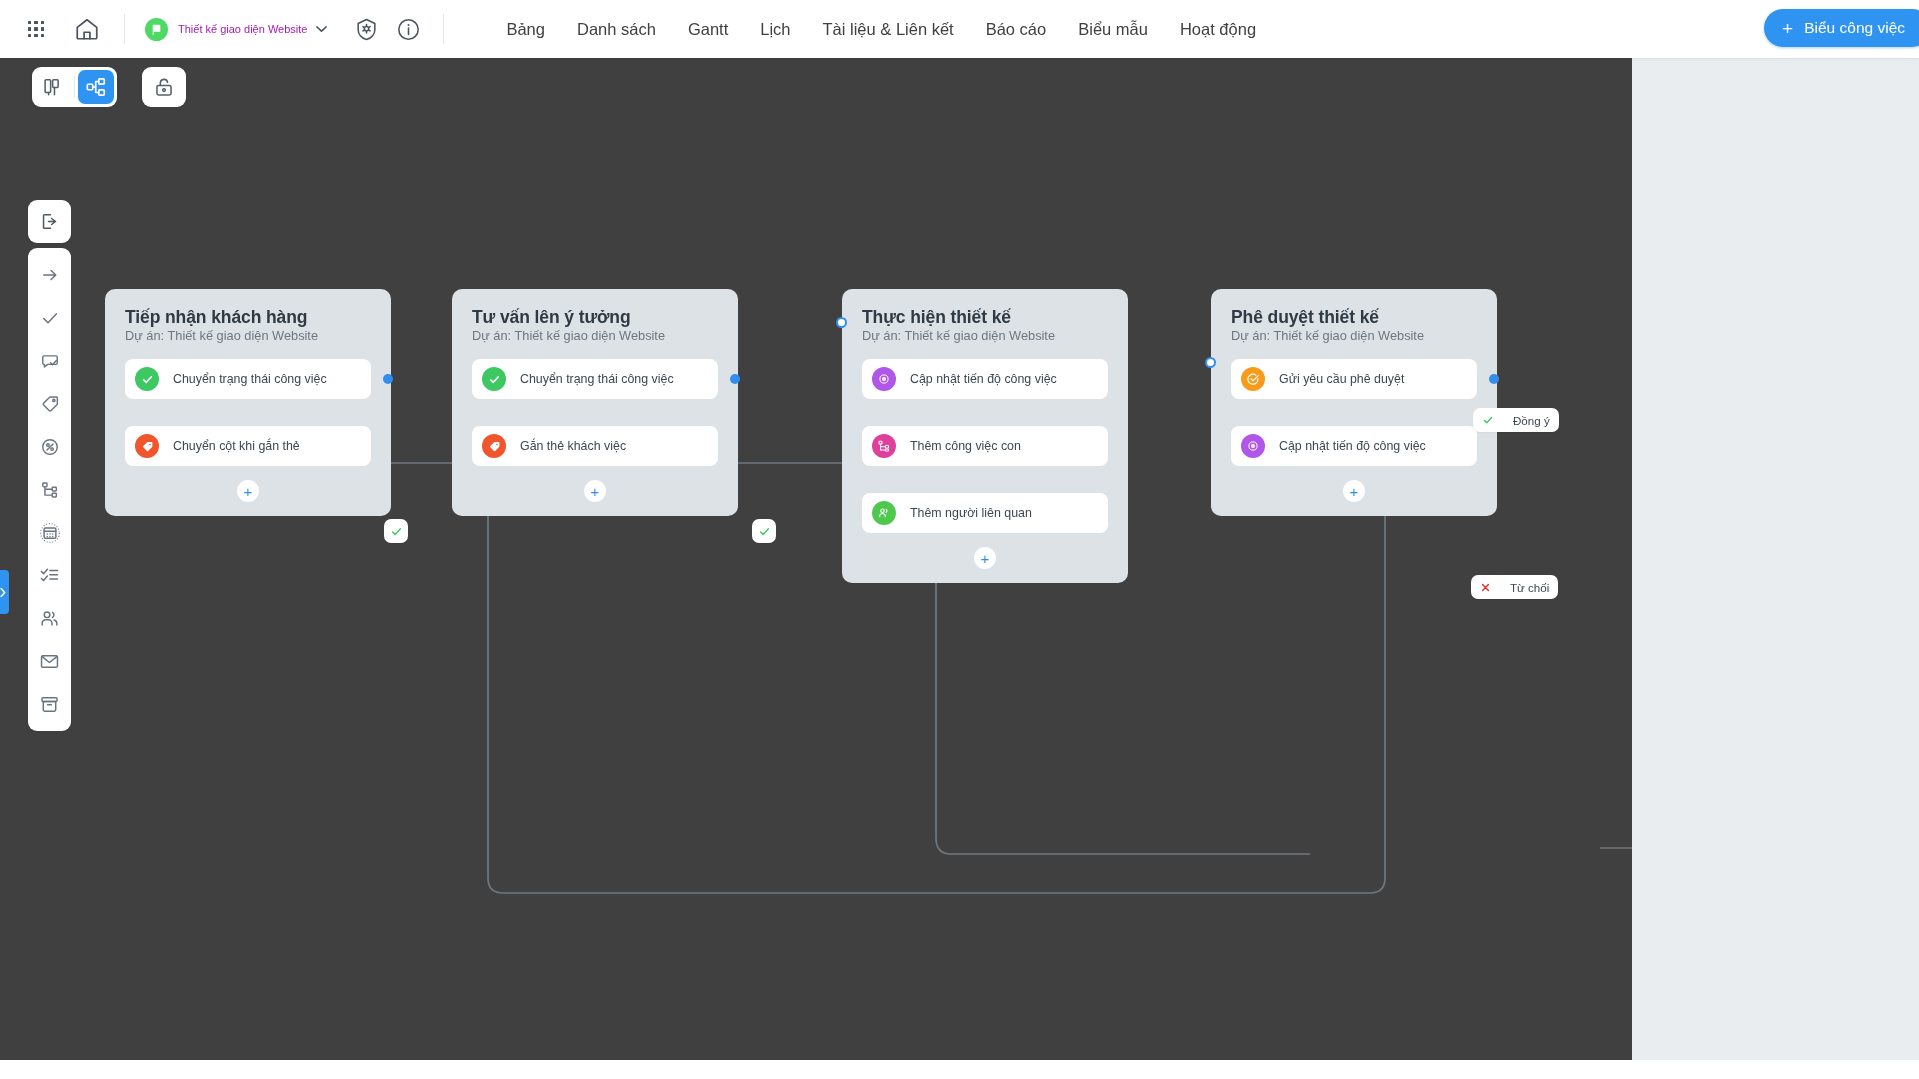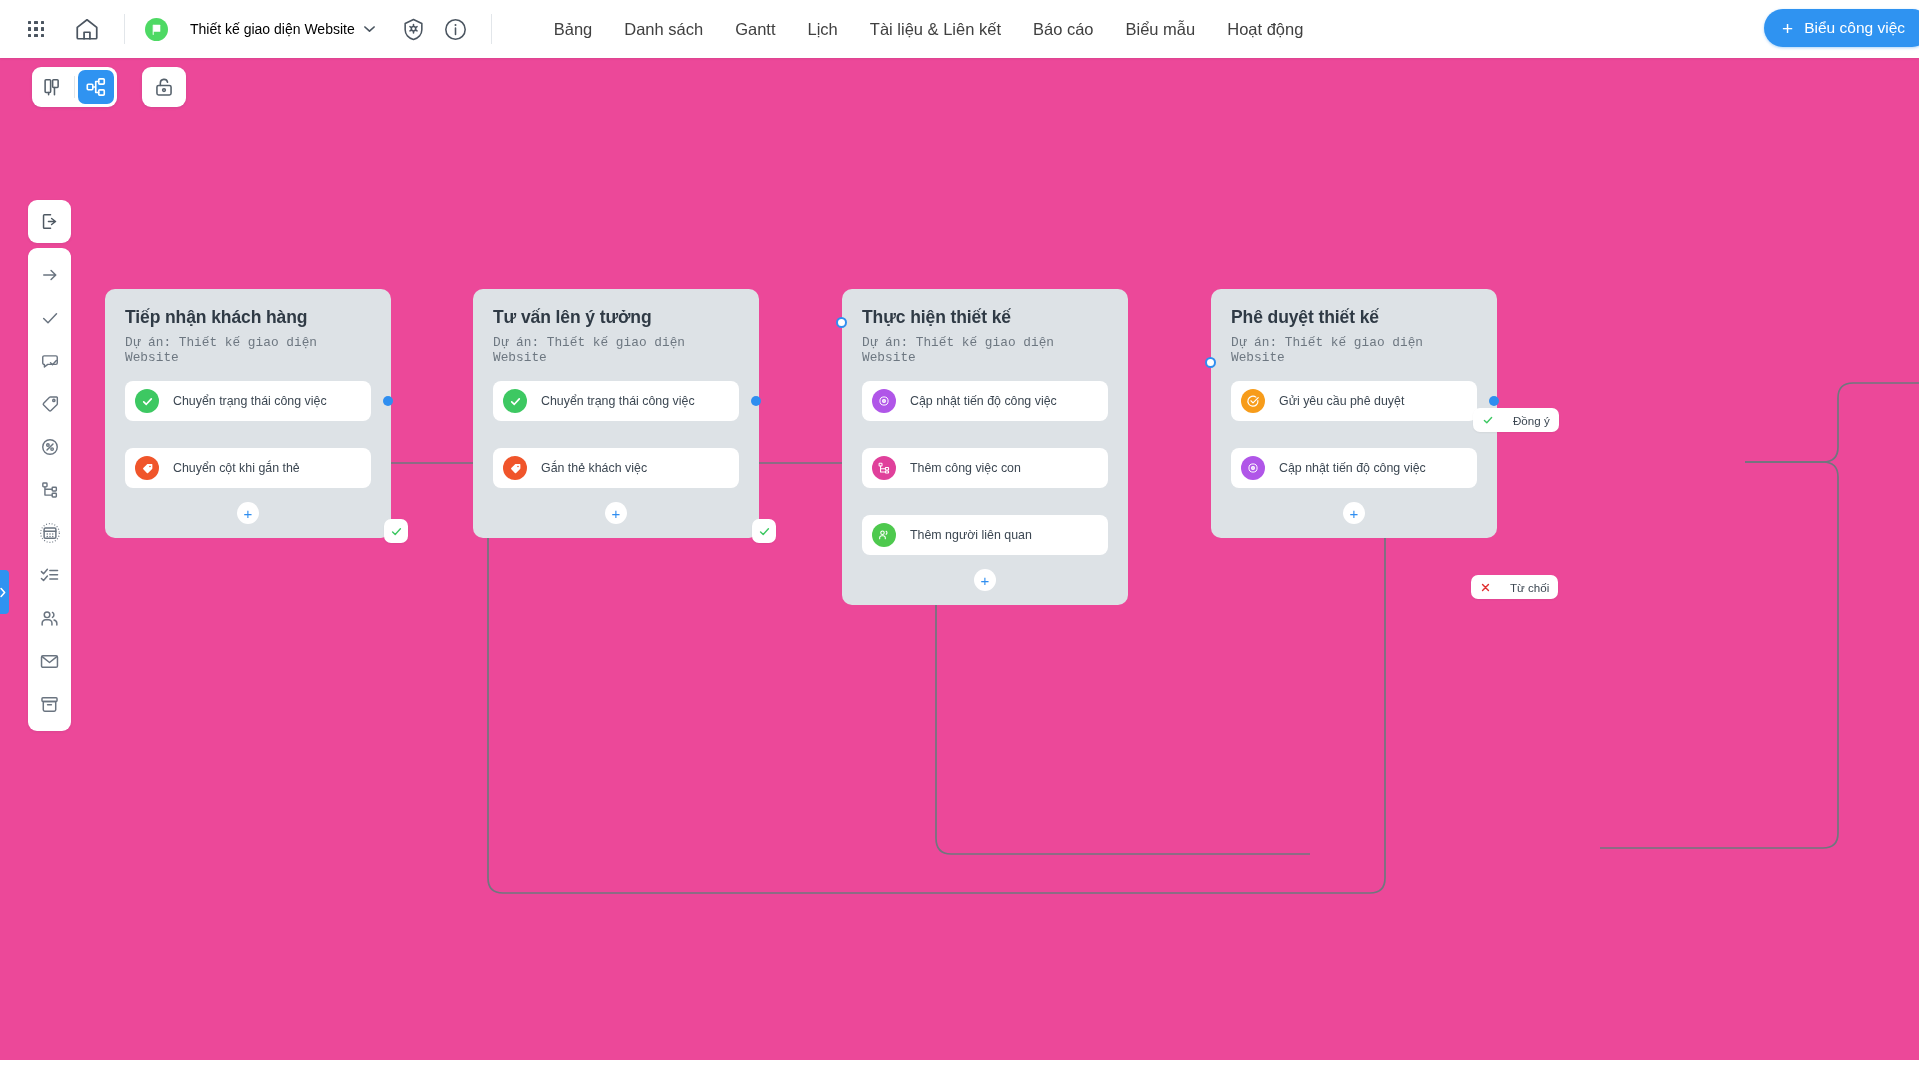--- a/index.html
+++ b/index.html
@@ -27,21 +27,21 @@
   #apps-grid .dotrow { display: flex; gap: 3px; margin-bottom: 3px; }
   #apps-grid .dot { width: 3.6px; height: 3.6px; background: #4b5560; border-radius: 0.5px; }
   #home-btn { margin-left: 22px; width: 30px; height: 30px; }
   .tb-div { width: 1px; height: 30px; background: #e2e6ea; margin-left: 22px; }
   #project-chip { display: flex; align-items: center; margin-left: 20px; cursor: pointer; }
   #project-chip .pc-ico {
     width: 23px; height: 23px; border-radius: 50%;
     background: #4ed964; display:flex; align-items:center; justify-content:center;
   }
   #project-chip .pc-title {
-    margin-left: 22px; font-size: 14px; color: #000000; font-weight: 400;
+    margin-left: 10px; font-size: 11px; color: #a21caf; font-weight: 400;
     white-space: nowrap;
   }
   #project-chip .pc-caret { margin-left: 9px; color: #4a5560; font-size: 11px; }
   #settings-btn { margin-left: 26px; width: 26px; height: 26px; }
   #info-btn { margin-left: 16px; width: 26px; height: 26px; }
   #nav {
     display: flex; align-items: center; margin-left: 46px; gap: 0px;
   }
   #nav .nav-item {
     font-size: 16.5px; color: #404040; padding: 0 16px; white-space: nowrap;
@@ -109,40 +109,40 @@
     position: absolute; left: -4px; top: 570px;
     width: 13px; height: 44px;
     background: #2f93f1; border-radius: 4px;
     display: flex; align-items: center; justify-content: center;
     color: #fff; cursor: pointer; z-index: 25;
   }
 
   
   #canvas {
     position: absolute; left: 0; top: 58px;
-    width: 1919px; height: 1021px;
-    background: #ec4899;
+    width: 1632px; height: 1021px;
+    background: #404040;
     overflow: hidden;
   }
   #edges { position: absolute; left: 0; top: 0; width: 1919px; height: 1021px; }
 
   .node {
     position: absolute;
     background: #dde2e6;
     border-radius: 10px;
     padding: 18px 20px 14px 20px;
     width: 286px;
     z-index: 10;
   }
   .node-title {
     font-size: 17.5px; color: #2f3a45; font-weight: bold;
     letter-spacing: -0.1px;
   }
   .node-sub {
-    font-size: 12.8px; color: #6d7781; margin-top: 7px; font-family: Liberation Mono, monospace;
+    font-size: 12.8px; color: #6d7781; 
   }
   .node-rows { margin-top: 16px; display: flex; flex-direction: column; gap: 27px; }
   .node-row {
     position: relative;
     background: #ffffff; border-radius: 8px;
     height: 40px;
     display: flex; align-items: center; padding: 0 10px;
     cursor: pointer;
   }
   .row-ico {
@@ -436,21 +436,21 @@
           <svg width="13" height="13" viewBox="0 0 24 24" fill="#fff">
               <path d="M13 3.6h7a1 1 0 0 1 1 1v7a1.6 1.6 0 0 1-.47 1.13l-7.4 7.4a1.6 1.6 0 0 1-2.26 0l-6.6-6.6a1.6 1.6 0 0 1 0-2.26l7.4-7.4A1.6 1.6 0 0 1 13 3.6zm3.6 3.3a1.5 1.5 0 1 0 0 3 1.5 1.5 0 0 0 0-3z"></path>
             </svg>
         </div>
         <div class="row-label">Chuyển cột khi gắn thẻ</div>
       </div>
     </div>
     <div class="node-add">+</div>
   </div>
 
-  <div class="node" style="left:473px; top:231px;">
+  <div class="node" style="left:452px; top:231px;">
     <div class="node-title">Tư vấn lên ý tưởng</div>
     <div class="node-sub">Dự án: Thiết kế giao diện Website</div>
     <div class="node-rows">
       <div class="node-row">
         <div class="row-ico" style="background:#3dc862">
           <svg width="13" height="13" viewBox="0 0 24 24" fill="none" stroke="#fff" stroke-width="3" stroke-linecap="round" stroke-linejoin="round">
               <path d="M5 12.6 9.8 17.2 19 7.2"></path>
             </svg>
         </div>
         <div class="row-label">Chuyển trạng thái công việc</div>

